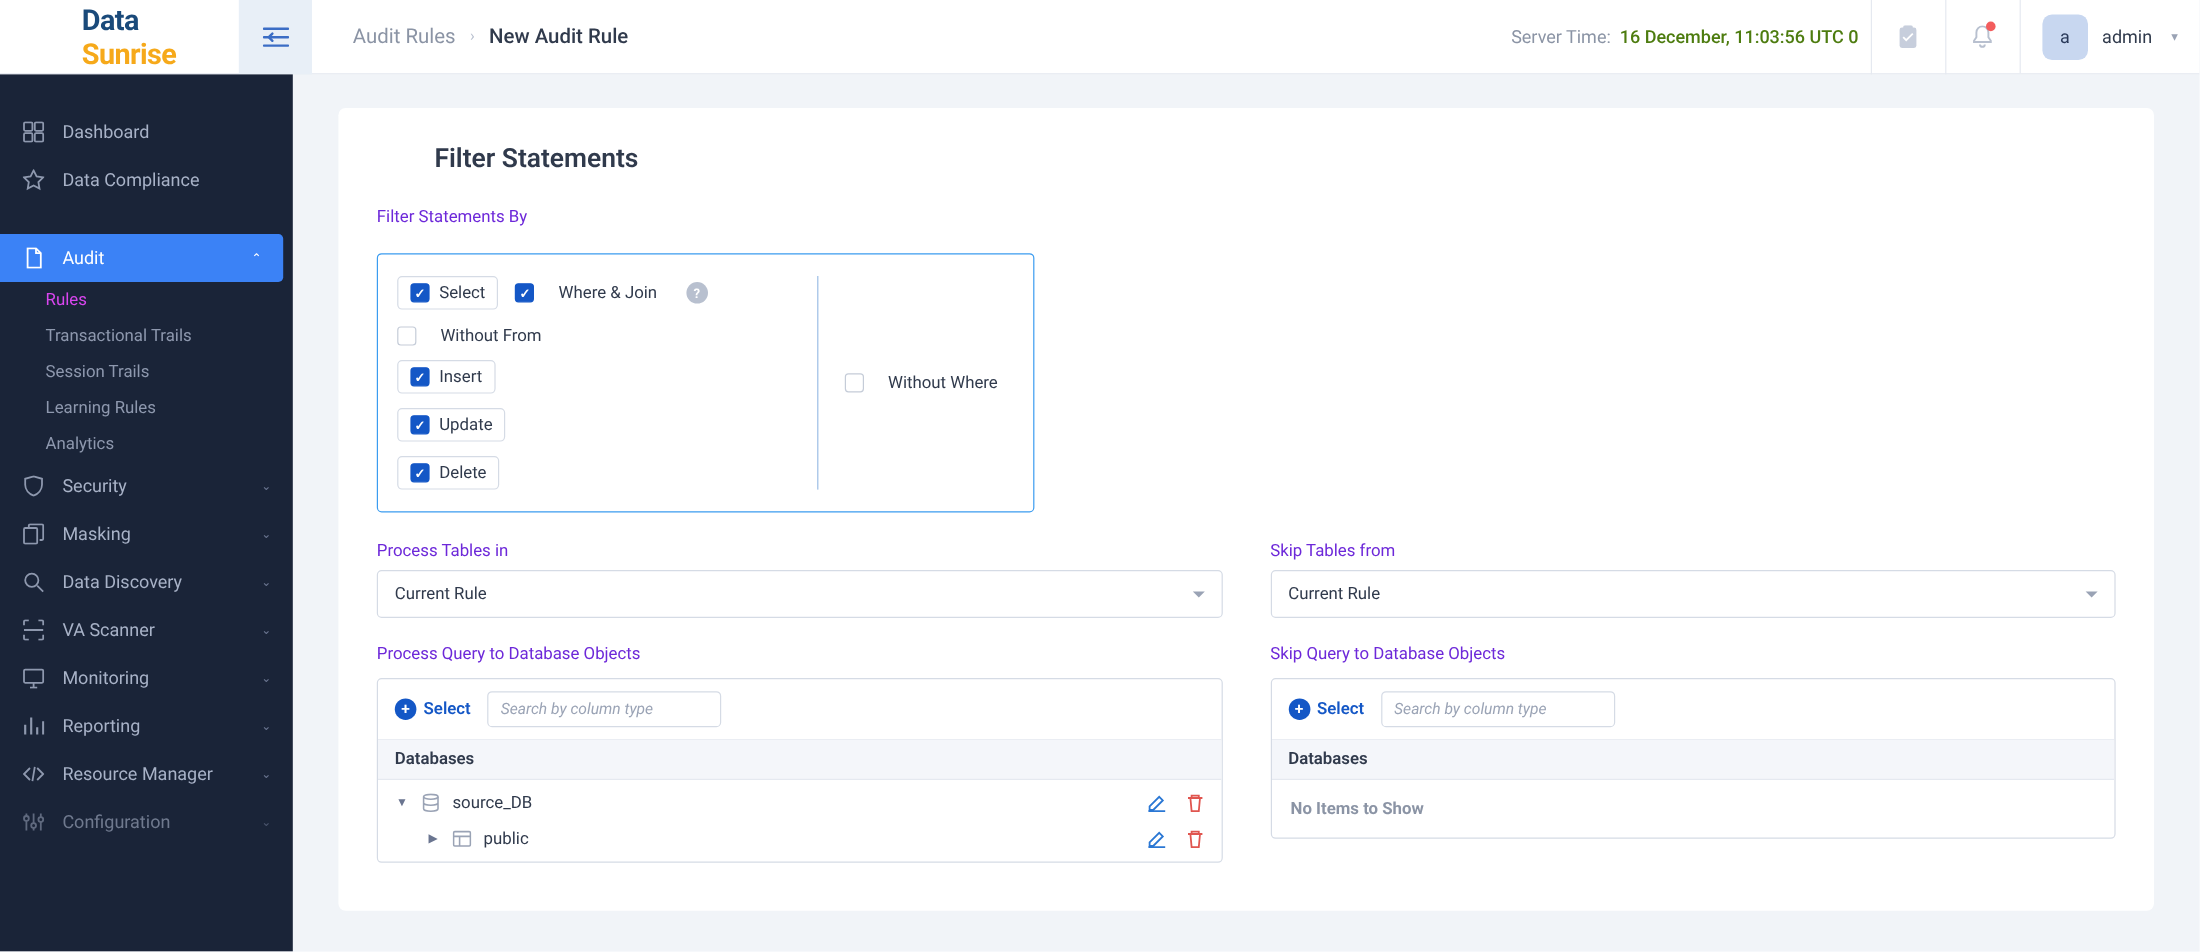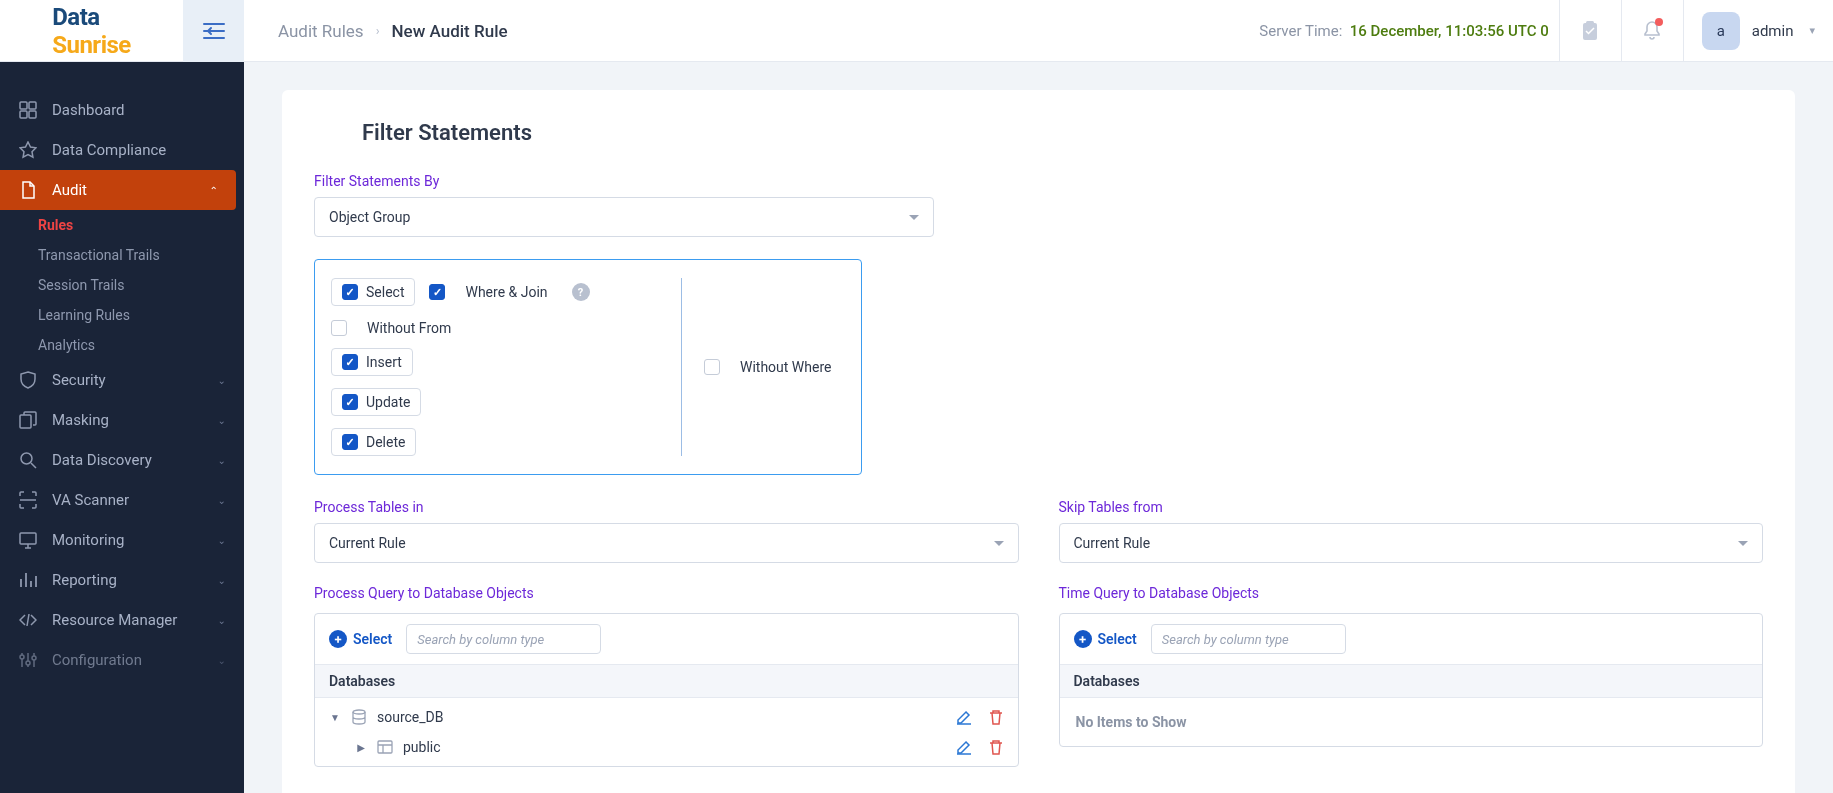--- a/index.html
+++ b/index.html
@@ -1,19 +1,19 @@
 <!DOCTYPE html>
 <html><head>
 <meta charset="utf-8">
 <style>
 * { margin:0; padding:0; box-sizing:border-box; font-family:-apple-system,BlinkMacSystemFont,"Segoe UI",Roboto,sans-serif; }
 body { background:#f1f4f8; color:#303a4c; font-size:14px; overflow:hidden; }
 
 
-.header { height:62px; background:#fff; display:flex; align-items:center; border-bottom:1px solid #e5e9f0; }
+.header { height:62px; background:#fff; display:flex; align-items:center; border-bottom:1px solid #e5e9f0;padding-left:16px; }
 .logo-box { width:183px; height:62px; display:flex; align-items:center; justify-content:center; }
 .logo-text { font-size:24px; font-weight:700; color:#1a4a7a; letter-spacing:-0.5px; }
 .logo-text .data { color:#1a4a7a; }
 .logo-text .sunrise { color:#f6a91a; }
 .logo-svg { position:relative; top:-8px; }
 .collapse-box { width:61px; height:62px; background:#e8eff7; display:flex; align-items:center; justify-content:center; color:#3b6dc5; cursor:pointer; }
 .collapse-icon { font-size:22px; display:inline-block; }
 .breadcrumb { margin-left:34px; display:flex; align-items:center; gap:12px; font-size:17px; }
 .breadcrumb .parent { color:#8b94a5; }
 .breadcrumb .sep { color:#b8c0cf; font-size:13px; }
@@ -28,27 +28,27 @@
 .user-name { font-size:15px; color:#303a4c; }
 .user-chevron { color:#9aa3b5; font-size:11px; margin-left:4px;}
 
 
 .layout { display:flex; height:calc(100vh - 62px); }
 .sidebar { width:244px; background:#1a2438; color:#a8b2c7; overflow-y:auto; padding-top:28px;}
 .content { flex:1; overflow-y:auto; padding:28px 38px; }
 
 
 .nav-item { display:flex; align-items:center; padding:10px 18px; font-size:15px; cursor:pointer; position:relative;}
-.nav-item.active { background:#c2410c; color:#fff; border-radius:0 4px 4px 0; margin-right:8px;}
+.nav-item.active { background:#3b82f6; color:#fff; border-radius:0 4px 4px 0; margin-right:8px;margin-top:25px;}
 .nav-item .icon { width:20px; height:20px; margin-right:14px; display:inline-flex; align-items:center; justify-content:center;}
 .nav-item .chev { margin-left:auto; font-size:10px; color:#6a7590;}
 .nav-item.active .chev { color:#fff;}
 .nav-sub { padding-left:38px; }
 .nav-sub .nav-subitem { padding:7px 0; font-size:14px; color:#8e98ae; cursor:pointer;}
-.nav-sub .nav-subitem.active { color:#ef4444; font-weight:700;}
+.nav-sub .nav-subitem.active { color:#d946ef; font-weight:400;}
 
 
 .card { background:#fff; border-radius:6px; padding:30px 32px 40px; }
 .card h2 { font-size:22px; font-weight:600; color:#303a4c; margin-bottom:28px;margin-left:48px;}
 .field-label { font-size:14px; color:#6d28d9; margin-bottom:8px; display:block;}
 .select-box { position:relative; width:620px; height:40px; border:1px solid #d5dbe5; border-radius:4px; display:flex; align-items:center; padding:0 14px; background:#fff; cursor:pointer;}
 .select-box::after { content:""; position:absolute; right:14px; top:17px; border:5px solid transparent; border-top-color:#9aa3b5;}
 .select-value { color:#303a4c; font-size:14px;}
 
 
@@ -250,23 +250,20 @@
       <span>Configuration</span>
       <span class="chev">⌄</span>
     </div>
   </div>
 
   <div class="content">
     <div class="card">
       <h2>Filter Statements</h2>
 
       <label class="field-label">Filter Statements By</label>
-      <div class="select-box">
-        <span class="select-value">Object Group</span>
-      </div>
 
       <div class="filter-box">
         <div class="filter-left">
           <div class="chk-row">
             <span class="chk-pill">
                 <span class="chkbox checked"></span>
                 <span>Select</span>
               </span>
             <span class="chk-plain">
                 <span class="chkbox checked"></span>
@@ -372,21 +369,21 @@
             </div>
           </div>
         </div>
 
         <div class="col">
           <label class="field-label">Skip Tables from</label>
           <div class="select-box">
               <span class="select-value">Current Rule</span>
             </div>
 
-          <label class="field-label" style="margin-top:22px">Time Query to Database Objects</label>
+          <label class="field-label" style="margin-top:22px">Skip Query to Database Objects</label>
           <div class="panel">
             <div class="panel-head">
               <span class="btn-select">
                   <span class="plus-circle">+</span>
                   <span>Select</span>
                 </span>
               <input class="search-input" placeholder="Search by column type" style="">
             </div>
             <div class="panel-subhead">Databases</div>
             <div class="empty">No Items to Show</div>

